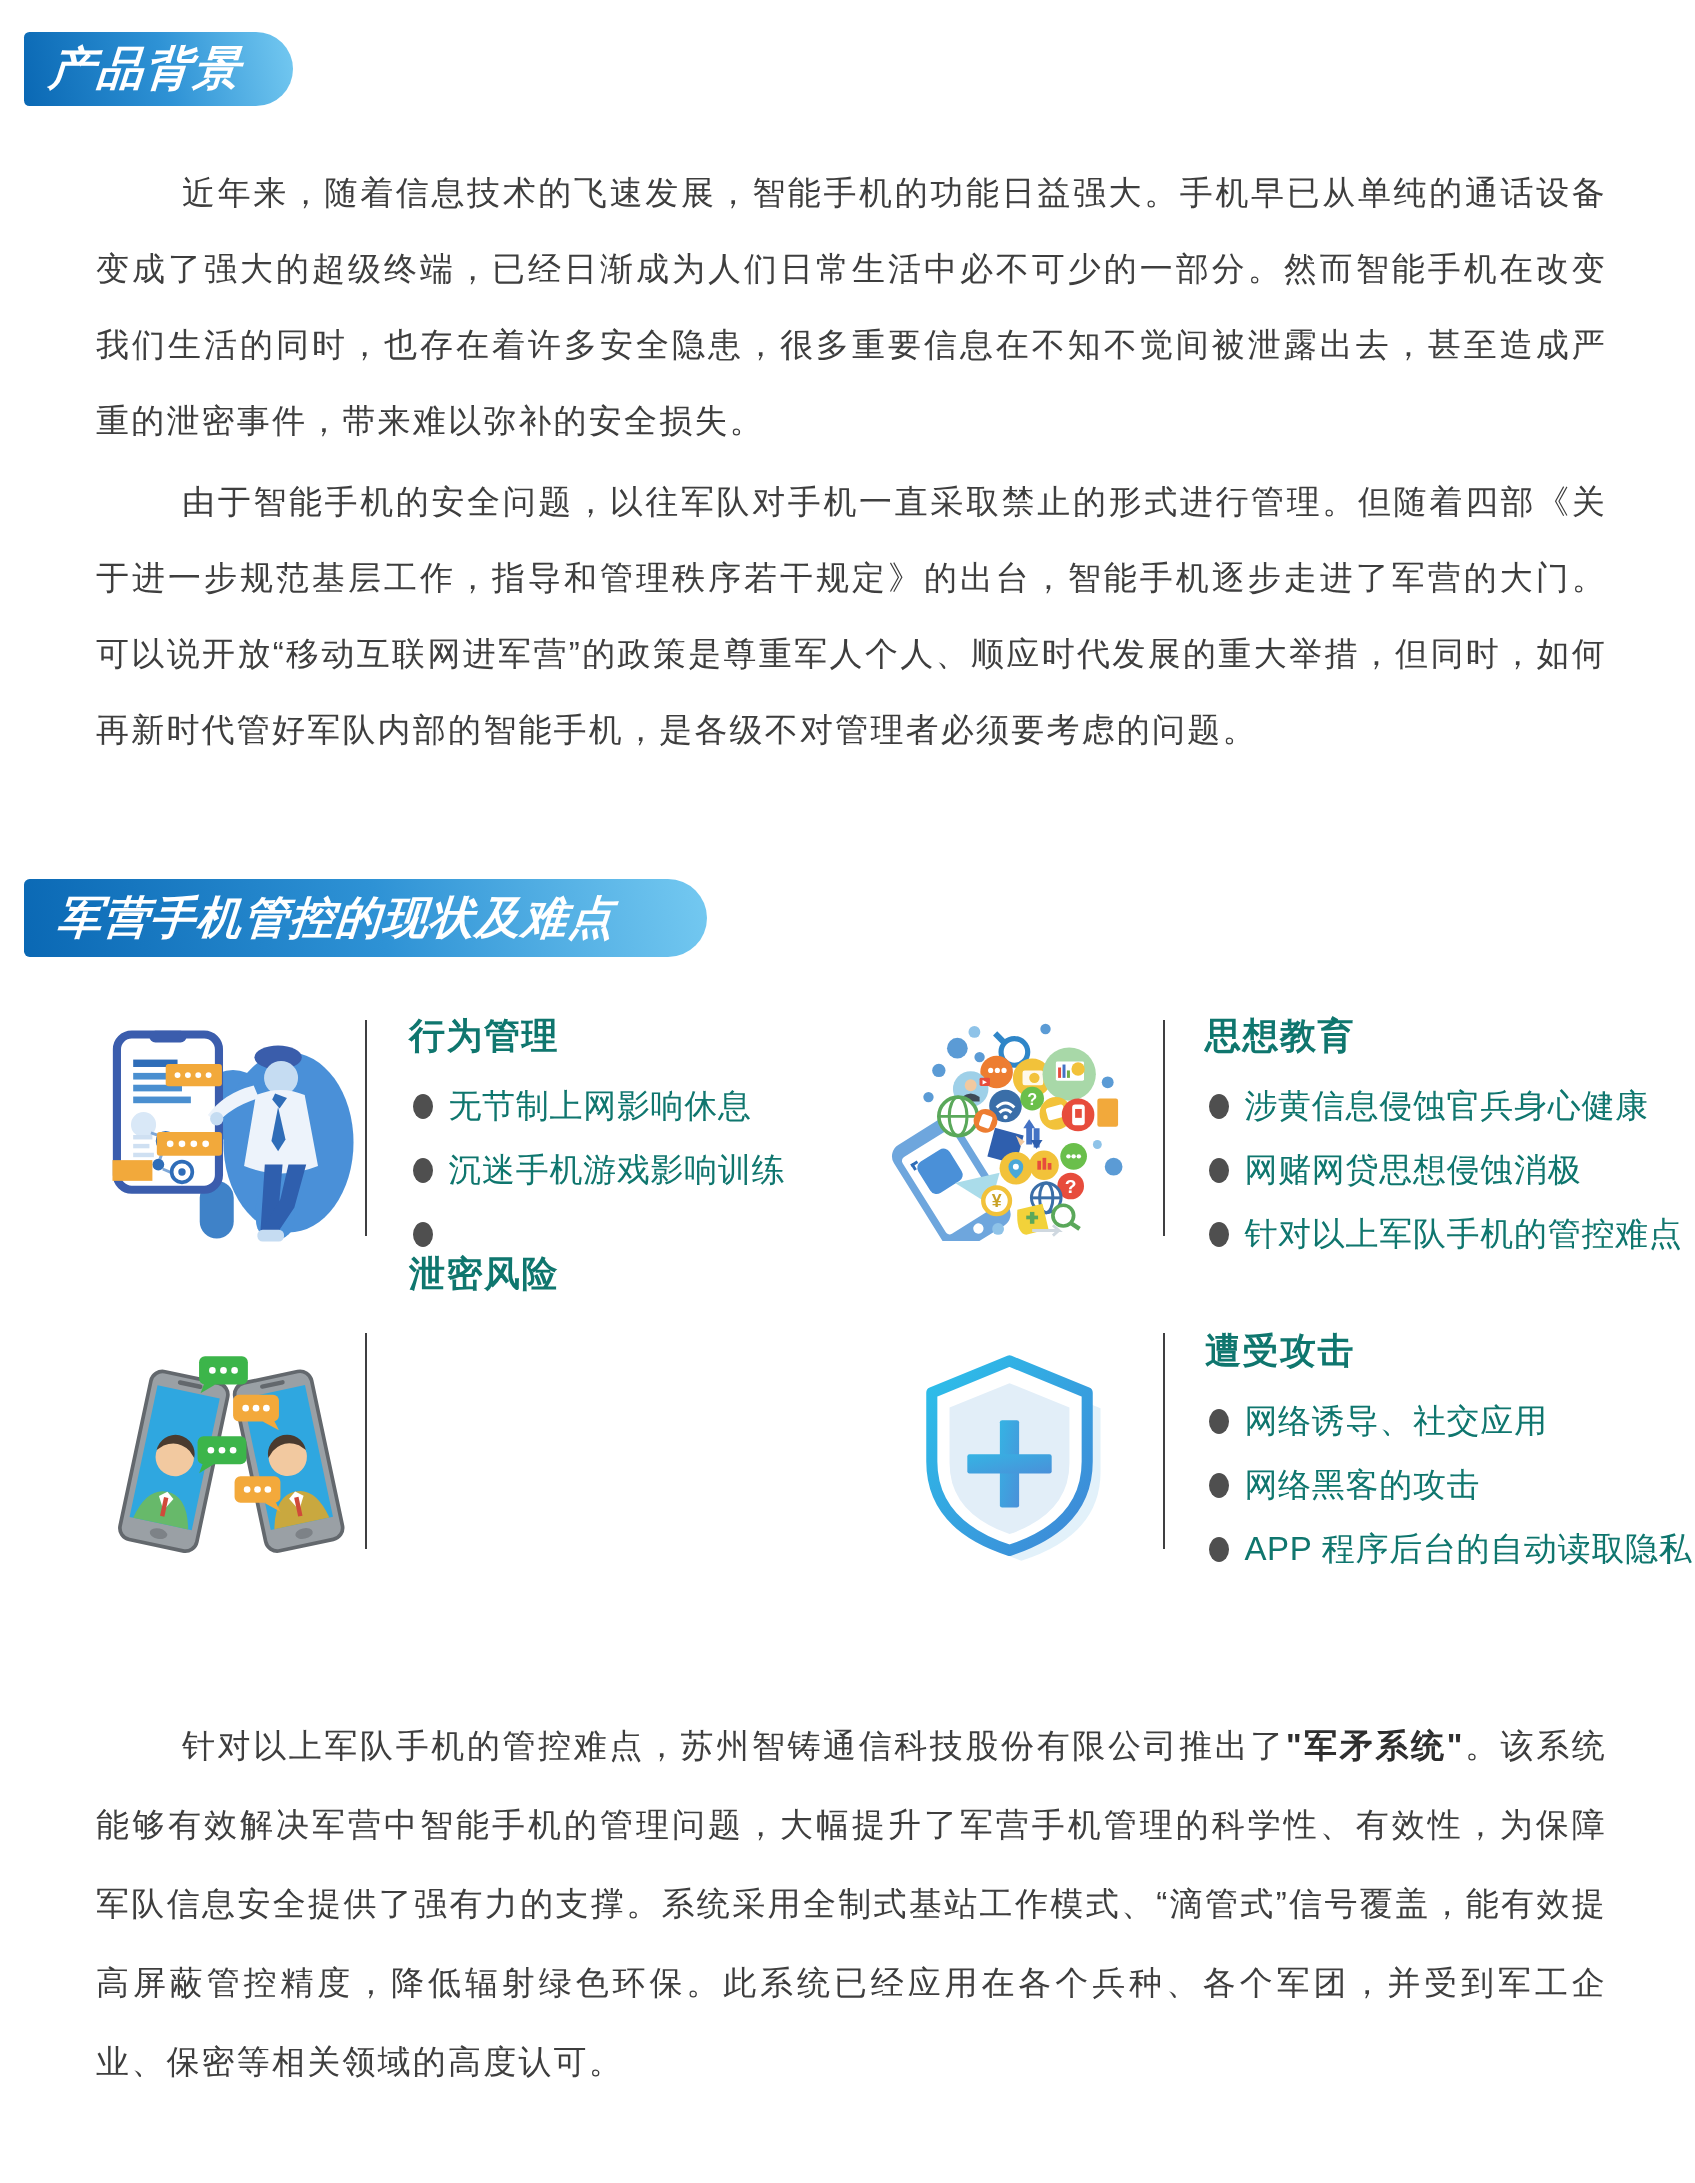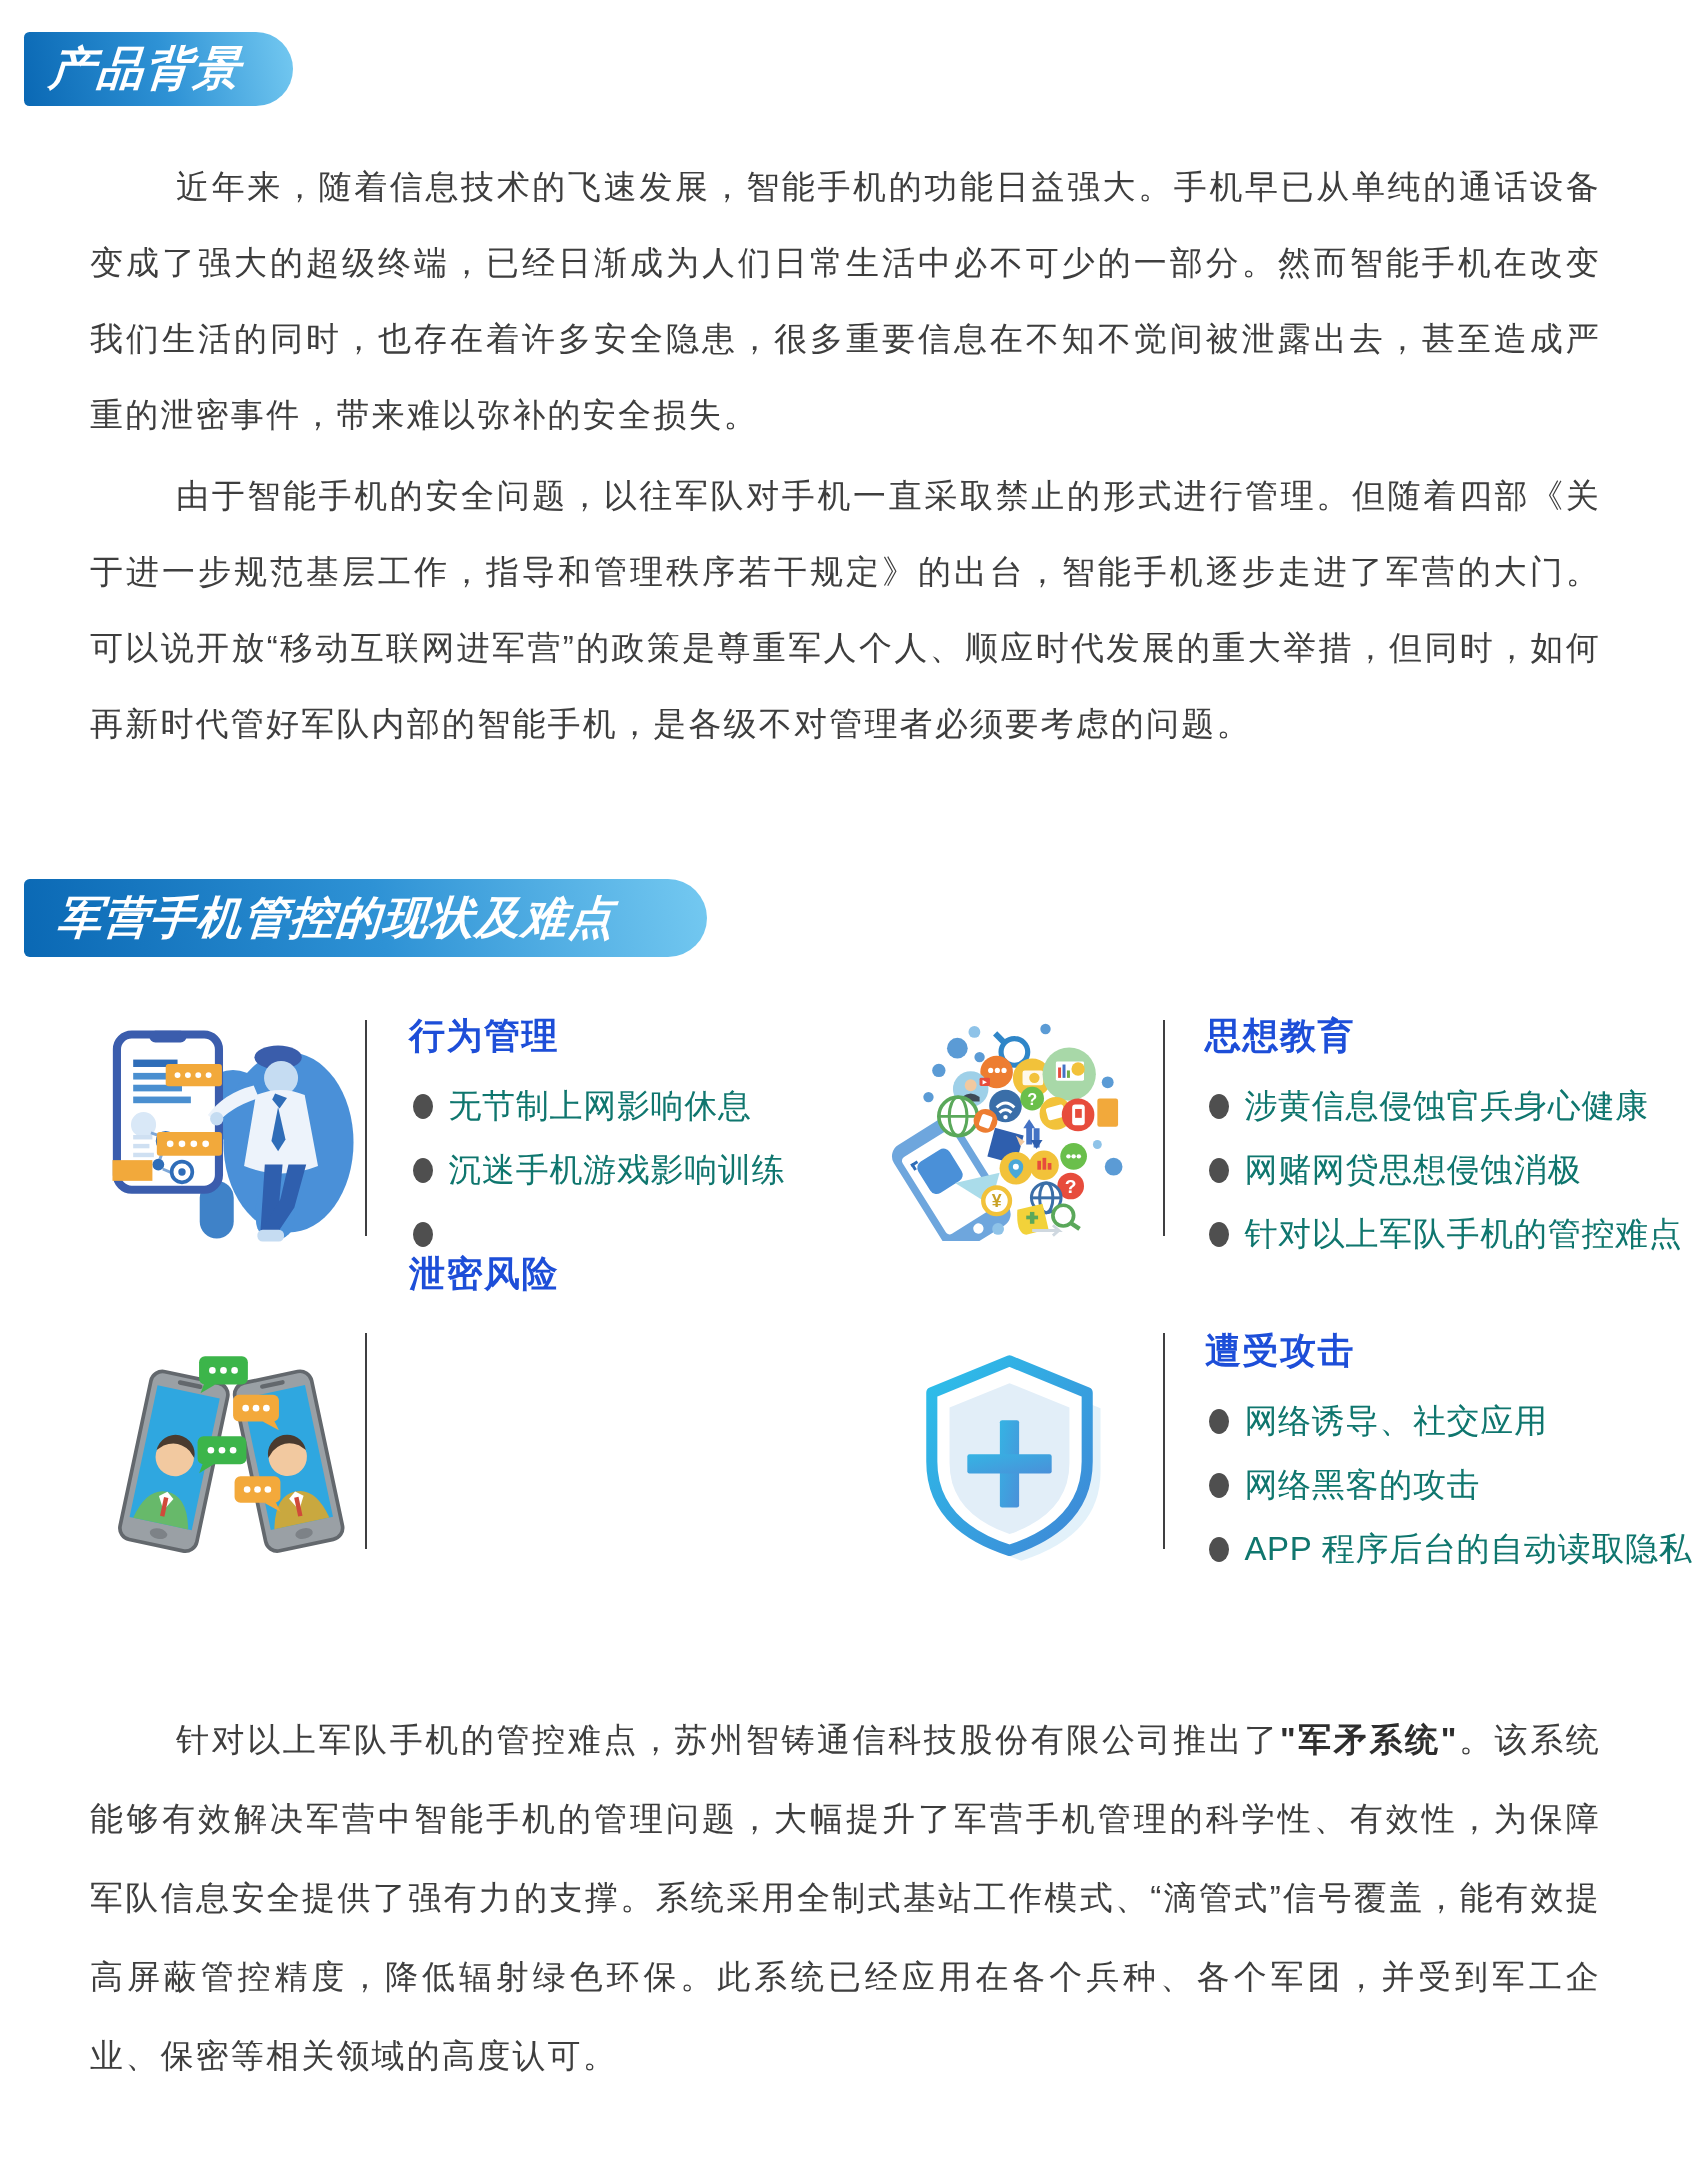--- a/index.html
+++ b/index.html
@@ -15,28 +15,28 @@
     border-radius:6px 41px 41px 6px;
     color:#fff;font-weight:bold;font-style:italic;
   }
   .badge .badge-text{display:block;transform:skewX(-4deg);white-space:nowrap;}
   .badge1{left:24px;top:32px;width:244px;height:74px;font-size:46px;padding-left:25px;letter-spacing:2.2px;}
   .badge2{left:24px;top:879px;width:650px;height:78px;font-size:45px;padding-left:33px;letter-spacing:1.5px;}
   
   .para{
     position:absolute;left:90px;width:1511px;
     font-size:33px;line-height:76px;letter-spacing:2.2px;color:#3e3e3e;
-    text-align:justify;text-indent:86px;margin:0;
+    text-align:justify;text-indent:86px;margin:6px;
   }
   .para-footer{line-height:79px;}
   .para-footer b{font-weight:bold;color:#2e2e2e;}
   
   .vdivider{position:absolute;width:2.2px;height:216px;background:#3f3f41;}
   .feature-content{position:absolute;width:563px;}
-  .feature-title{font-size:36px;font-weight:600;color:#1d4ed8;letter-spacing:1.5px;line-height:39px;}
+  .feature-title{font-size:36px;font-weight:600;color:#0f766e;letter-spacing:1.5px;line-height:39px;}
   .feature-items{margin-top:19px;}
   .feature-item{display:flex;align-items:center;height:64px;font-size:33px;color:#0f766e;letter-spacing:0.7px;white-space:nowrap;}
   .bullet{flex:none;width:20px;height:25px;border-radius:50%;background:#4f4f4f;margin-left:4.4px;margin-right:15px;}
   .icon-box{position:absolute;}
   .icon-box svg{display:block;width:100%;height:100%;}
 </style>
 </head>
 <body>
 
 <div class="badge badge1">

